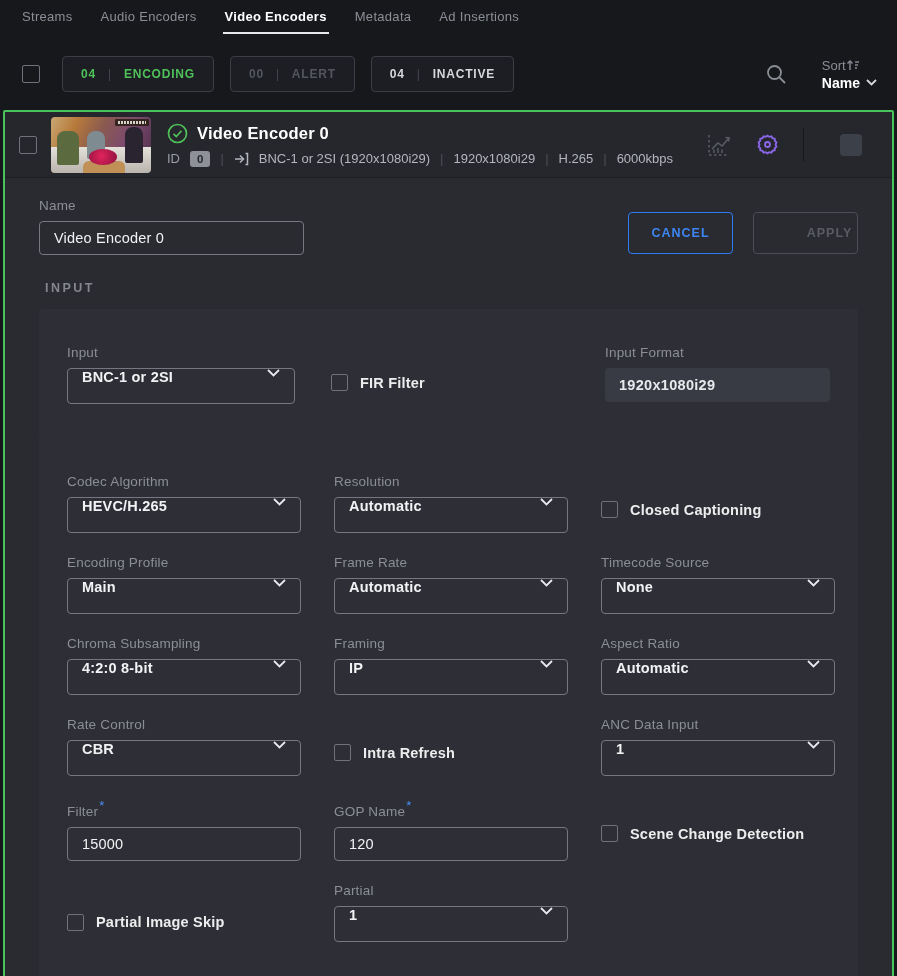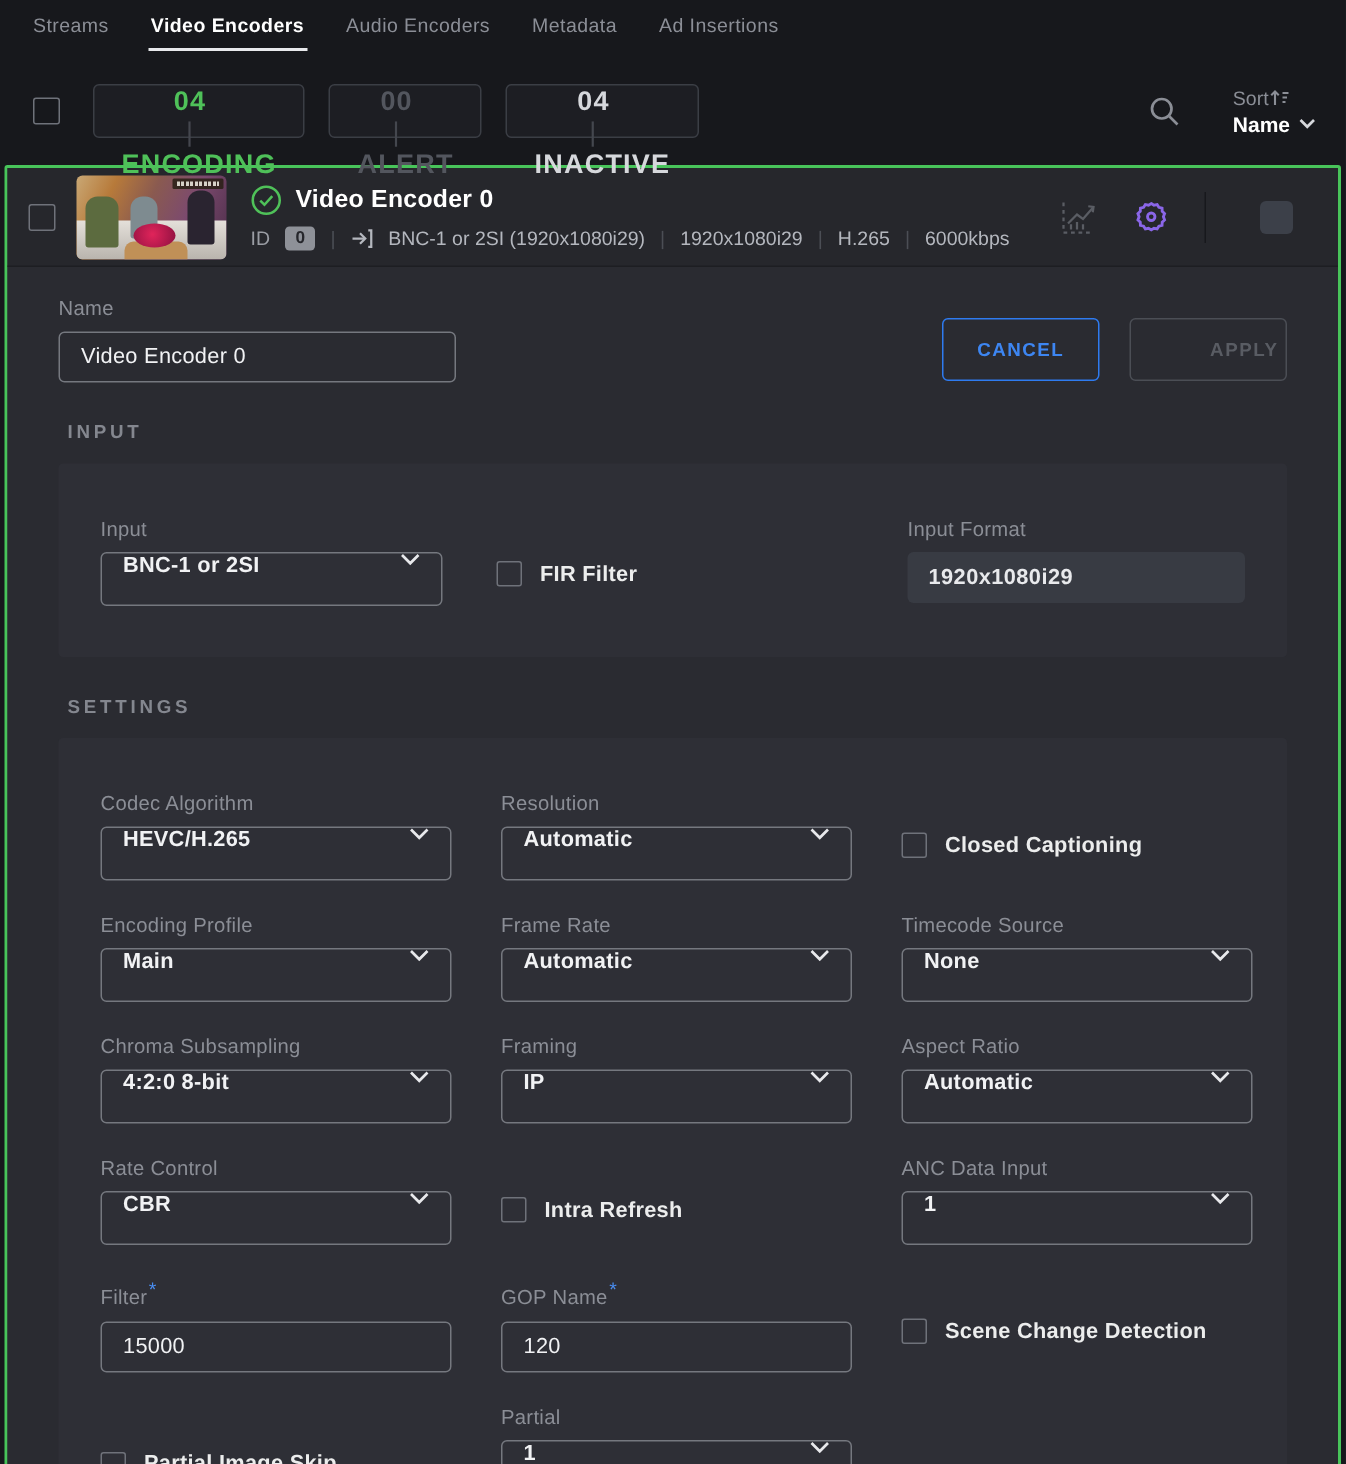--- a/index.html
+++ b/index.html
@@ -7,21 +7,21 @@
 
   
   .nav { display:flex; align-items:flex-start; height:34px; padding-left:8px; background:#17181c; }
   .nav-tab { position:relative; padding:9px 14px 10px; font-size:13px; color:#8b8e96; letter-spacing:.3px; cursor:pointer; }
   .nav-tab.active { color:#ffffff; font-weight:bold; }
   .nav-tab.active::after { content:""; position:absolute; left:12px; right:12px; bottom:0; height:2px; background:#e8e9ec; }
 
   
   .toolbar { display:flex; align-items:center; padding:22px 20px 18px 22px; }
   .cbx { width:18px; height:18px; border:1px solid #6f727a; border-radius:2px; background:transparent; flex:0 0 auto; }
-  .chip { display:flex; align-items:center; height:36px; margin-left:22px; padding:0 18px; border:1px solid #3b3e45; border-radius:4px; background:#1d1e23; font-size:18px; font-weight:bold; letter-spacing:.8px; cursor:pointer;flex-direction:column; }
+  .chip { display:flex; align-items:center; height:36px; margin-left:22px; padding:0 18px; border:1px solid #3b3e45; border-radius:4px; background:#1d1e23; font-size:12px; font-weight:bold; letter-spacing:.8px; cursor:pointer; }
   .chip:nth-of-type(3), .chip:nth-of-type(4) { margin-left:16px; }
   .chip .cnt { margin-right:12px; }
   .chip .sep { color:#44474e; margin-right:12px; font-weight:normal; }
   .chip-encoding { color:#4fc159; }
   .chip-alert { color:#53565e; }
   .chip-inactive { color:#d6d8dc; }
   .toolbar-spacer { flex:1; }
   .search-btn { width:24px; height:24px; margin-right:34px; cursor:pointer; }
   .sort { text-align:left; cursor:pointer; }
   .sort-top { display:flex; align-items:center; gap:0; font-size:13px; color:#8b8e96; }
@@ -85,22 +85,22 @@
 
   .settings-grid { display:grid; grid-template-columns:234px 234px 234px; column-gap:33px; row-gap:22px; }
   .cell-check-mid { padding-top:27px; }
   .cell-check-low { padding-top:31px; }
 </style>
 </head>
 <body>
 
 <div class="nav">
   <div class="nav-tab">Streams</div>
+  <div class="nav-tab">Audio Encoders</div>
   <div class="nav-tab active">Video Encoders</div>
-  <div class="nav-tab">Audio Encoders</div>
   <div class="nav-tab">Metadata</div>
   <div class="nav-tab">Ad Insertions</div>
 </div>
 
 <div class="toolbar">
   <div class="cbx"></div>
 
   <div class="chip">
     <span class="cnt chip-encoding">04</span>
     <span class="sep">|</span>
@@ -236,21 +236,20 @@
           <div class="cbx"></div>
           <span class="check-label">FIR Filter</span>
         </div>
         <div class="input-col3">
           <div class="field-label">Input Format</div>
           <div class="readonly-field">1920x1080i29</div>
         </div>
       </div>
     </div>
 
-    <div class="section-heading">SETTINGS</div>
     <div class="panel">
       <div class="settings-grid">
 
         <div>
           <div class="field-label">Codec Algorithm</div>
           <div class="select">
             <span class="sel-val">HEVC/H.265</span>
             <svg width="13" height="8" viewBox="0 0 13 8" fill="none" stroke="#e8e9ec" stroke-width="1.8">
                 <polyline points="1,1 6.5,6.5 12,1"></polyline>
               </svg>

